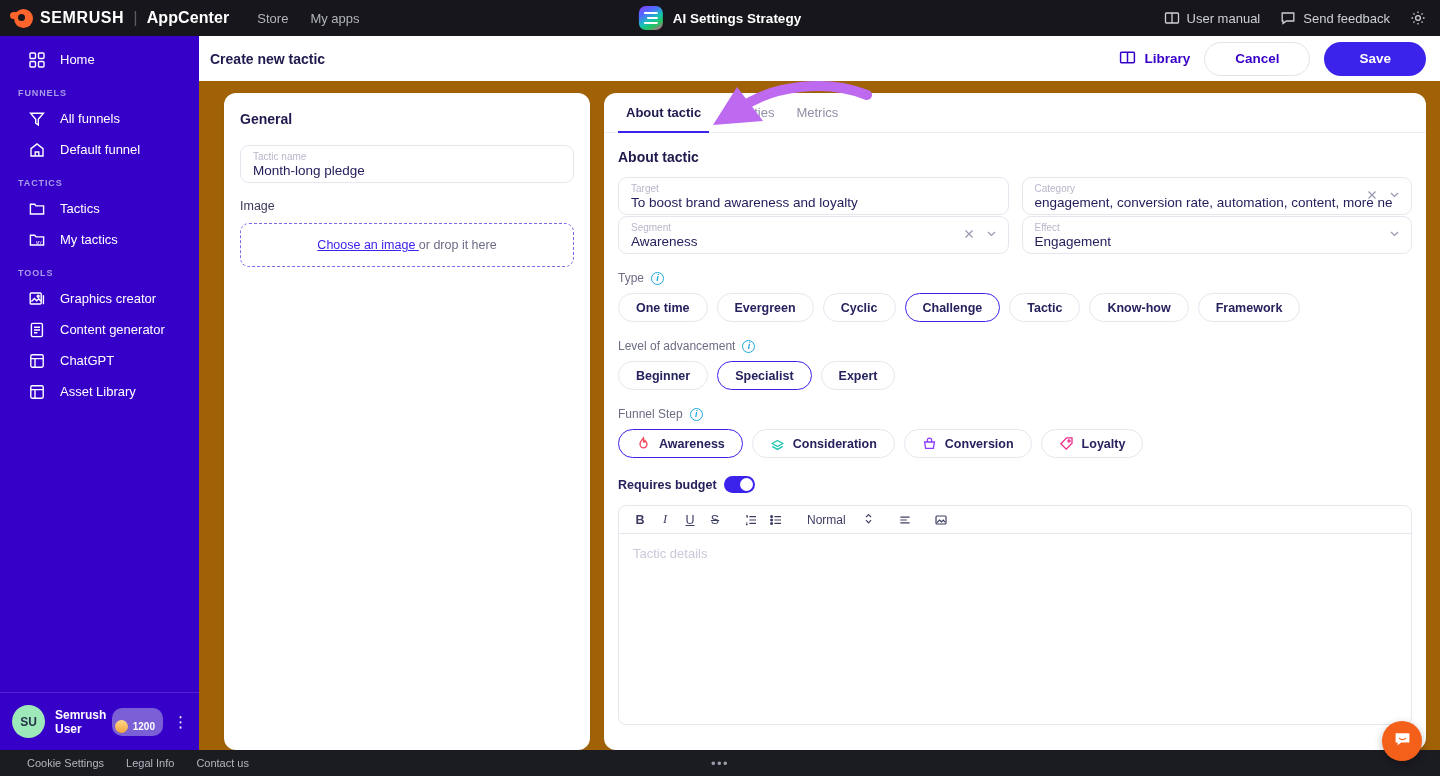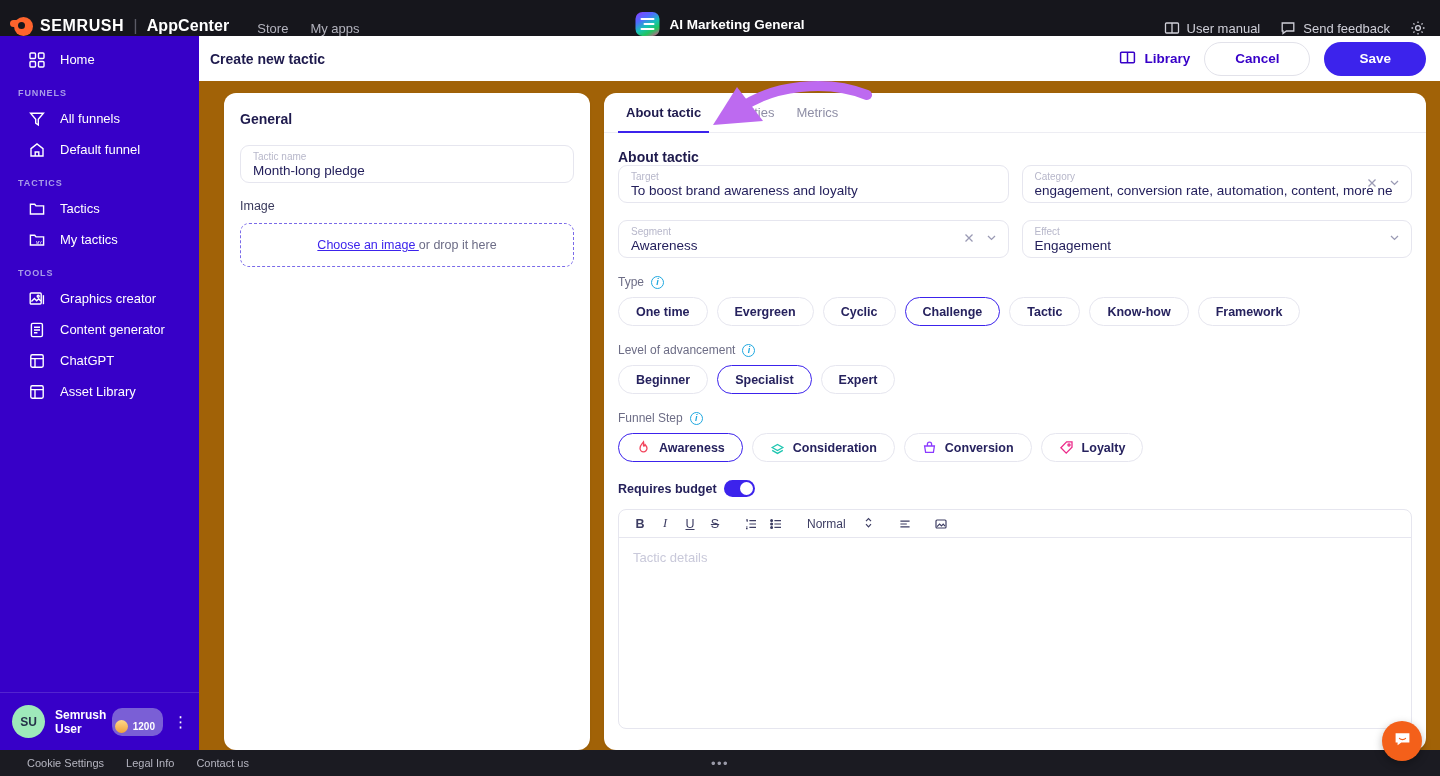--- a/index.html
+++ b/index.html
@@ -7,21 +7,21 @@
     width: 1440px; height: 776px;
     font-family: "Liberation Sans", sans-serif;
     background: #1b1b22;
     overflow: hidden;
   }
   .app { position: relative; width: 1440px; height: 776px; }
 
   
   .topbar {
     position: absolute; top: 0; left: 0; width: 1440px; height: 36px;
-    background: #16161c; display: flex; align-items: flex-end;
+    background: #16161c; display: flex; align-items: center;
     padding: 0 14px; z-index: 40;
   }
   .logo-wrap { display: flex; align-items: center; gap: 7px; }
   .logo-mark { width: 19px; height: 19px; position: relative; }
   .logo-mark .flame {
     position: absolute; inset: 0; border-radius: 50%;
     background: #ff642d;
   }
   .logo-mark .flame::after {
     content: ""; position: absolute; left: 4px; top: 5px;
@@ -175,21 +175,21 @@
     height: 40px; align-items: stretch; flex: none;
   }
   .tab {
     font-size: 13px; color: #8f8fa6; display: flex; align-items: center;
     padding: 0 8px; cursor: pointer; border-bottom: 2.5px solid transparent;
     margin-bottom: -1px;
   }
   .tab.active { color: #1e1a4d; font-weight: 700; border-bottom-color: #3c23ec; }
 
   .tab-body { padding: 16px 14px 0; overflow: hidden; flex: 1; }
-  .grid2 { display: grid; grid-template-columns: 1fr 1fr; gap: 17px 13px; }
+  .grid2 { display: grid; grid-template-columns: 1fr 1fr; gap: 1px 13px; margin-top: 12px; }
 
   .group { margin-top: 17px; }
   .group-label {
     display: flex; align-items: center; gap: 7px;
     font-size: 12px; color: #6d6d86; margin-bottom: 8px;
   }
   .info-ic {
     width: 13px; height: 13px; border-radius: 50%;
     border: 1.4px solid #1fa8e0; color: #1fa8e0;
     font-size: 9px; font-weight: 700; display: inline-flex;
@@ -274,21 +274,21 @@
       <a href="#">Store</a>
       <a href="#">My apps</a>
     </div>
 
     <div class="topbar-center">
       <span class="app-icon">
           <i></i>
           <i></i>
           <i></i>
         </span>
-      <span class="app-title">AI Marketing General</span>
+      <span class="app-title">AI Settings Strategy</span>
     </div>
 
     <div class="topbar-right">
       <div class="tb-item">
         <span class="tb-icon">
           <svg viewBox="0 0 16 16" fill="none" stroke="#cfcfd8" stroke-width="1.3">
             <rect x="1.5" y="3" width="13" height="10" rx="1"></rect>
               <line x1="8" y1="3" x2="8" y2="13"></line>
           </svg>
         </span>

